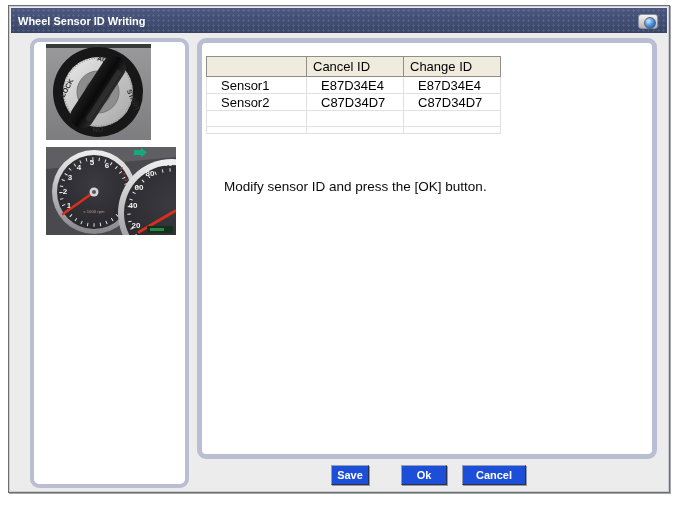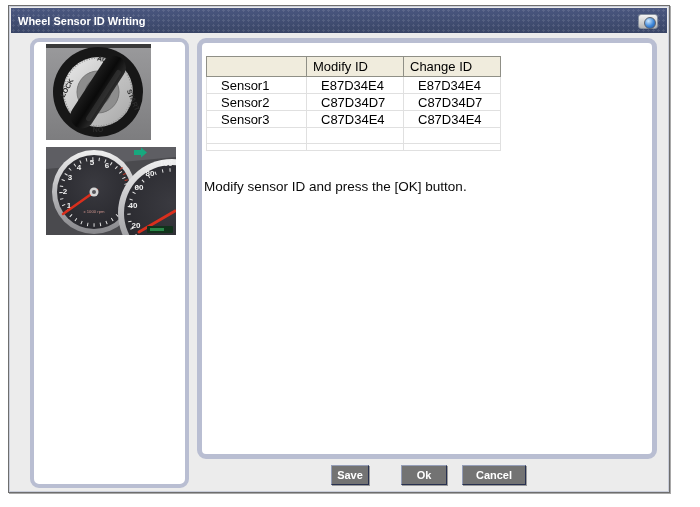--- a/index.html
+++ b/index.html
@@ -27,22 +27,22 @@
   .sensor-table { position:absolute; left:4px; top:13px; border-collapse:collapse; font-size:13px; color:#000;
             border:1px solid #c6c6c6; background:#ffffff; }
   .sensor-table th { background:#f0ecdd; border:1px solid #8f8f86; font-weight:normal; text-align:left;
             height:20px; padding:0 4px 0 6px; }
   .sensor-table td { border:1px solid #e0e0e0; height:17px; padding:0 4px 0 14px; }
   .sensor-table .c0 { width:100px; }
   .sensor-table .c1 { width:97px; }
   .sensor-table .c2 { width:97px;margin-top:24px; }
   .sensor-table tr.empty-row td { height:16px; }
   .sensor-table tr.empty-row-sm td { height:7px; }
-  .message { position:absolute; left:2px; top:136px; font-size:13.5px; color:#0a0a0a; }
-  .btn { position:absolute; top:459px; height:20px; background:#737373; color:#ffffff;
+  .message { position:absolute; left:22px; top:136px; font-size:13.5px; color:#0a0a0a; }
+  .btn { position:absolute; top:459px; height:20px; background:#1d4ed8; color:#ffffff;
             font-family:"Liberation Sans",sans-serif; font-weight:bold; font-size:11px;
             border:1px solid; border-color:#959eb8 #27304f #27304f #959eb8;
             box-shadow:1px 1px 0 rgba(90,90,90,0.55); display:flex; align-items:center; justify-content:center;
             cursor:pointer; }
   .btn-save   { left:322px; width:38px; }
   .btn-ok     { left:392px; width:46px; }
   .btn-cancel { left:453px; width:64px; }
   svg text { font-family:"Liberation Sans",sans-serif; }
 </style>
 </head>
@@ -143,37 +143,32 @@
       <rect x="104" y="81" width="14" height="3" fill="#2f9e55" opacity="0.8"></rect>
     </svg>
   </div>
 
   <div class="panel-right">
 
     <table class="sensor-table">
       <tbody>
           <tr>
         <th class="c0"></th>
-        <th class="c1">Modify ID</th>
+        <th class="c1">Cancel ID</th>
         <th class="c2">Change ID</th>
       </tr>
       <tr>
         <td class="c0">Sensor1</td>
         <td class="c1">E87D34E4</td>
         <td class="c2">E87D34E4</td>
       </tr>
       <tr>
         <td class="c0">Sensor2</td>
         <td class="c1">C87D34D7</td>
         <td class="c2">C87D34D7</td>
-      </tr>
-      <tr>
-        <td class="c0">Sensor3</td>
-        <td class="c1">C87D34E4</td>
-        <td class="c2">C87D34E4</td>
       </tr>
       <tr class="empty-row">
         <td class="c0"></td>
             <td class="c1"></td>
             <td class="c2"></td>
       </tr>
       <tr class="empty-row-sm">
         <td class="c0"></td>
             <td class="c1"></td>
             <td class="c2"></td>

